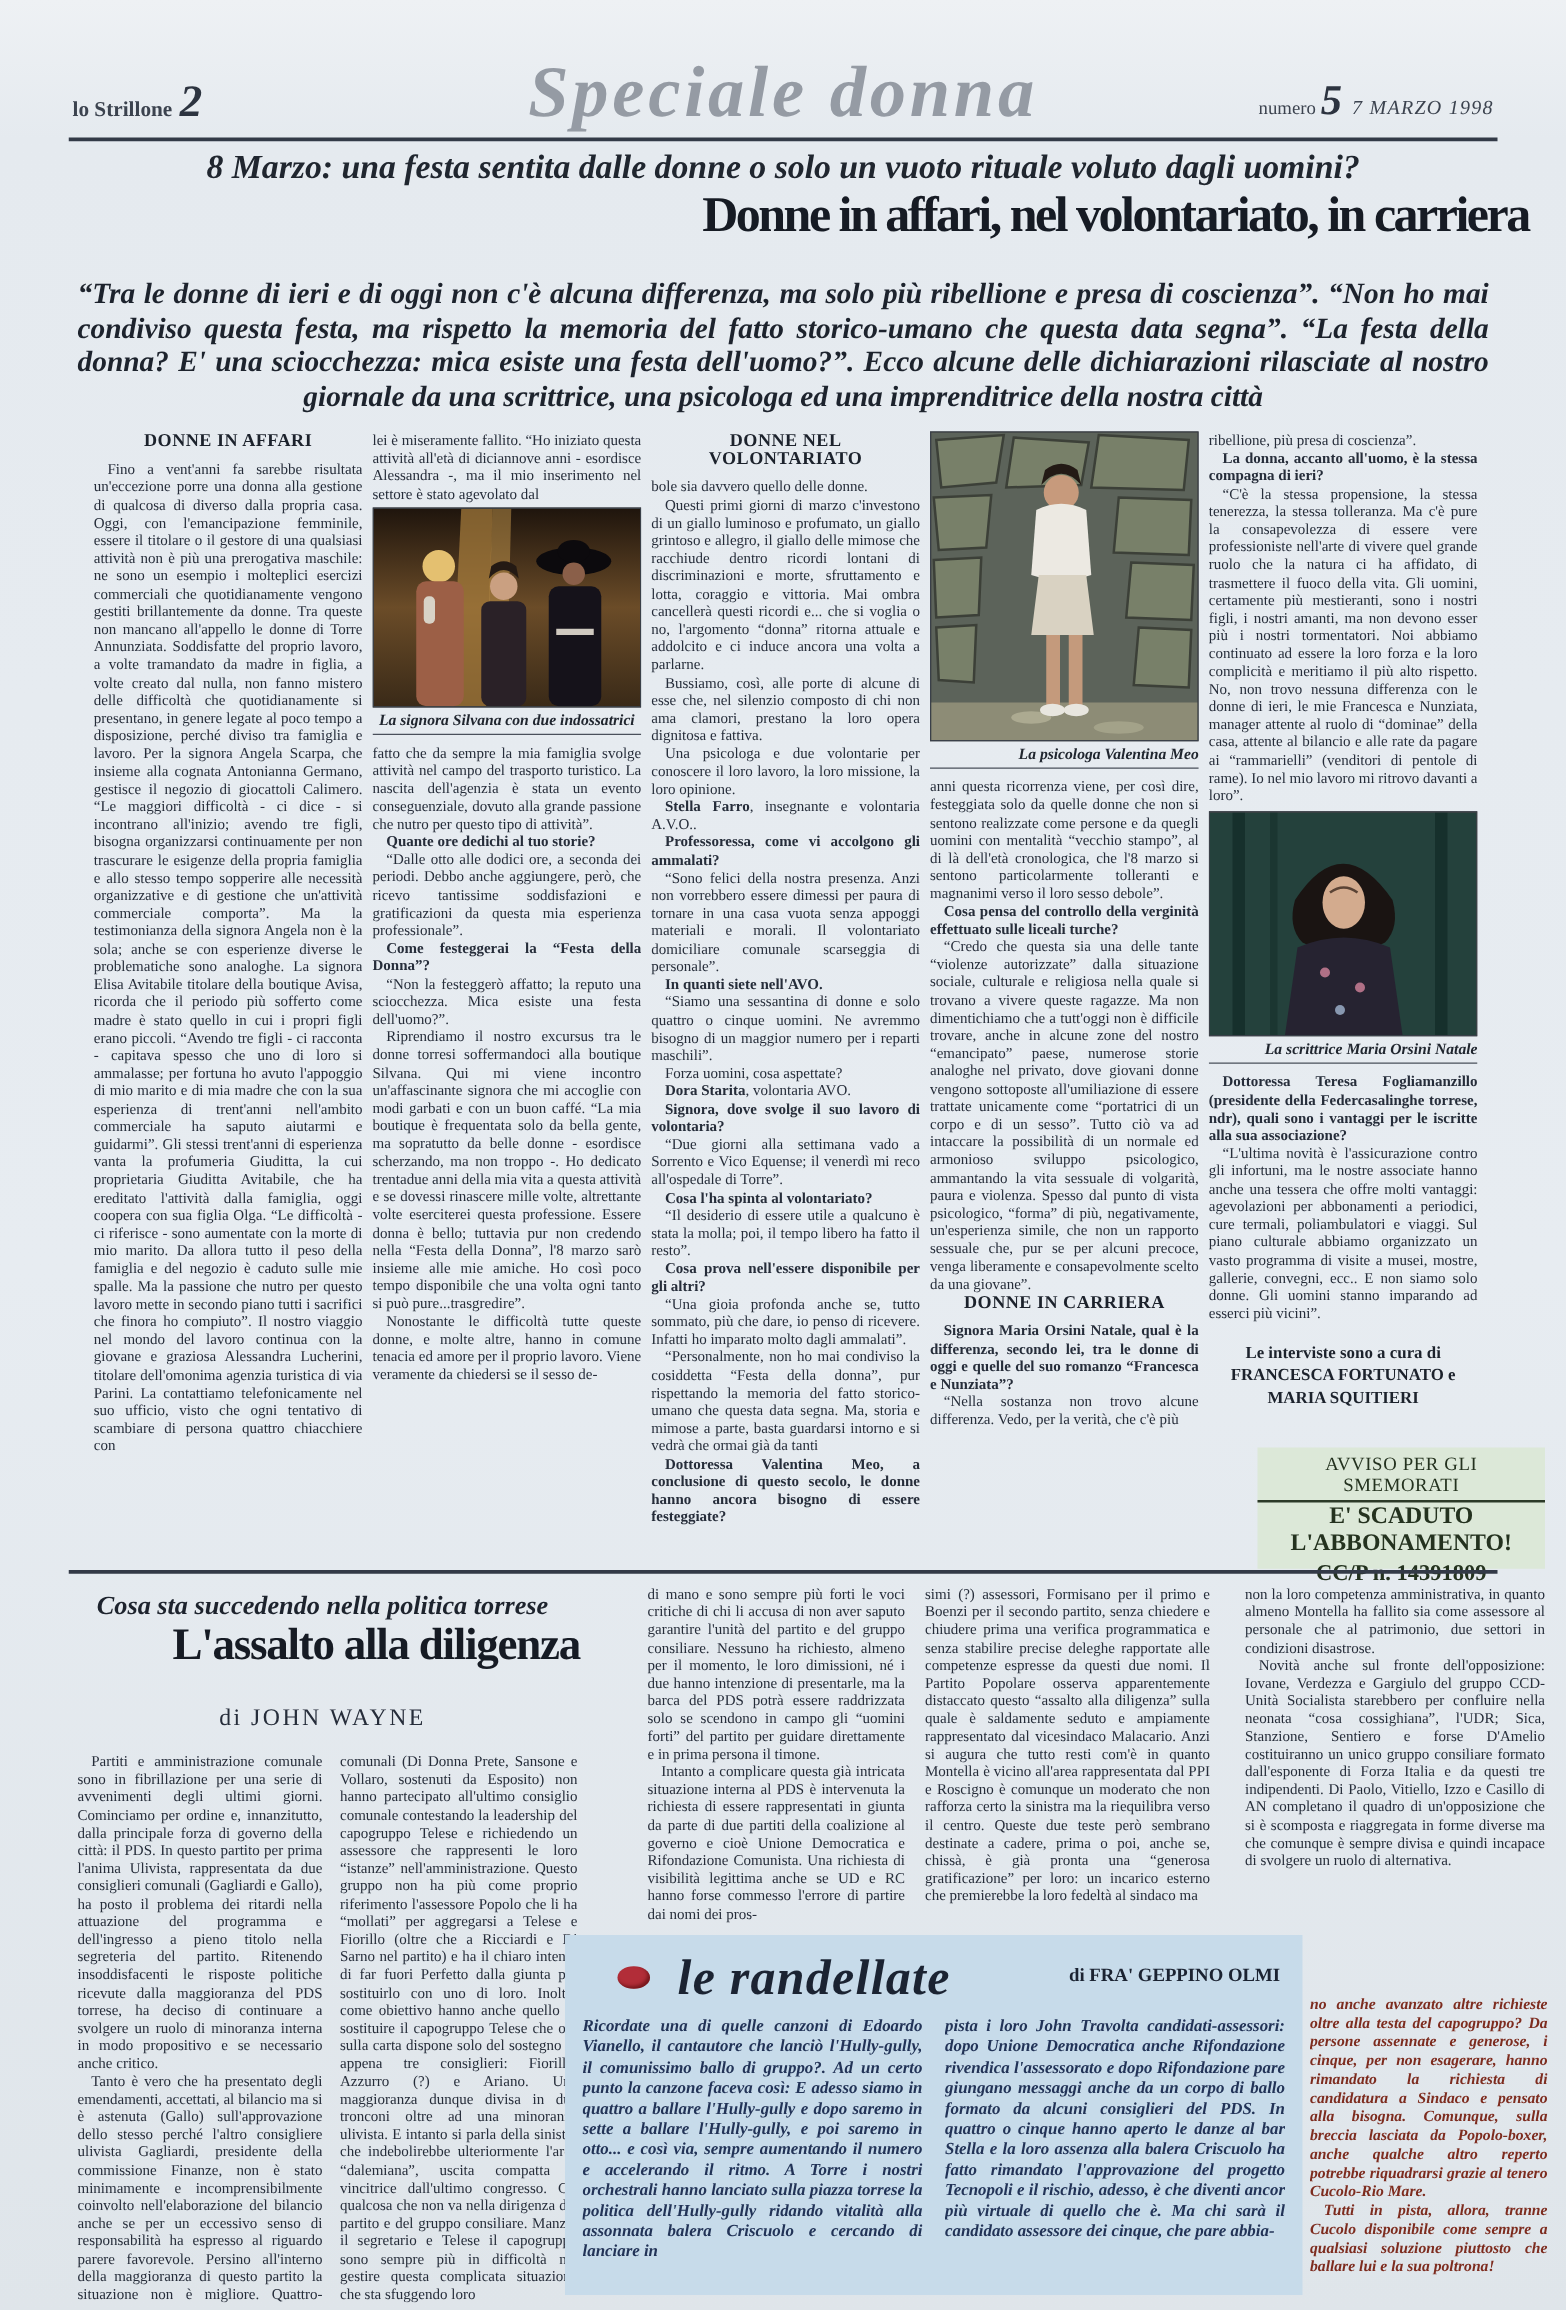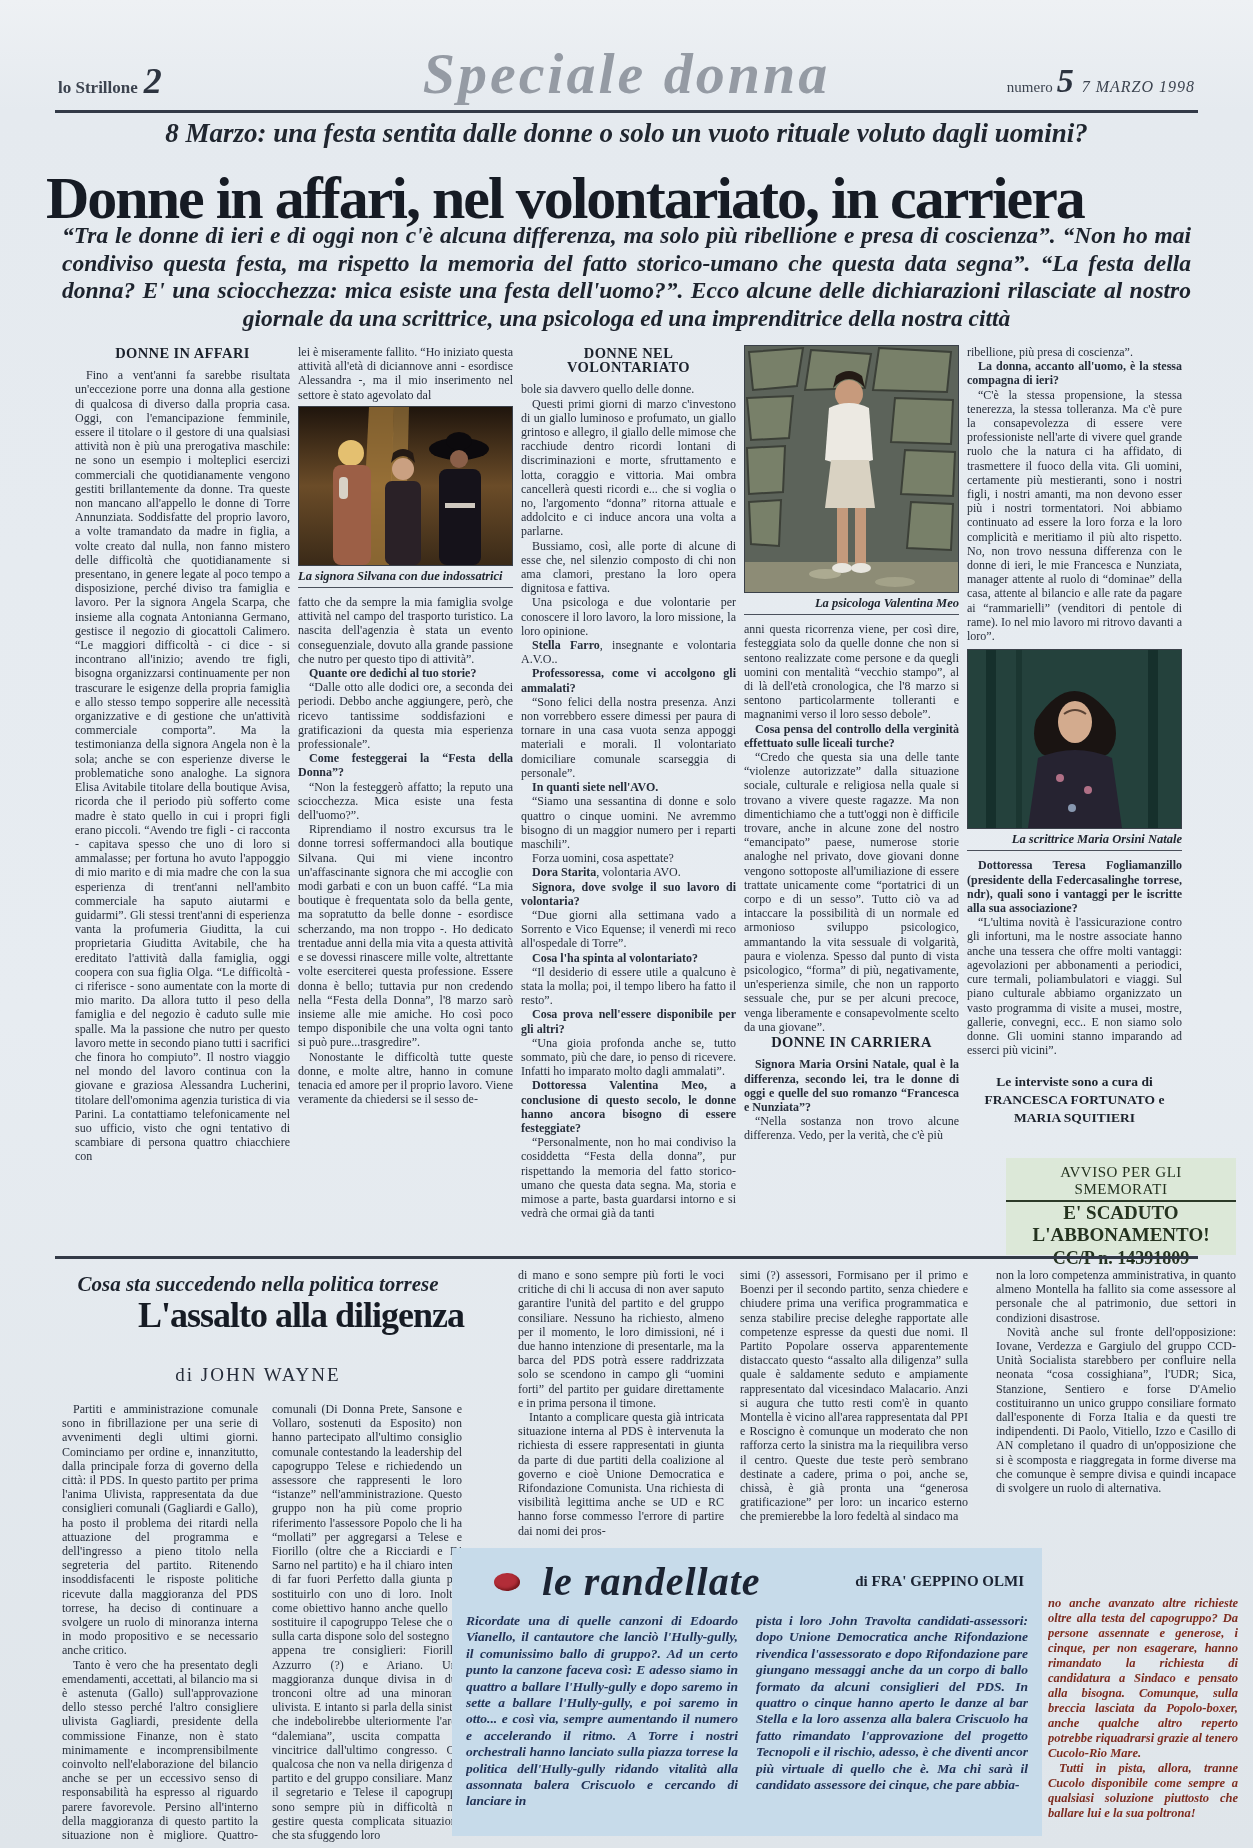--- a/index.html
+++ b/index.html
@@ -17,38 +17,38 @@
   .mast-pagenum{font-size:36px;font-style:italic;font-weight:bold;margin-left:6px;color:#2d3440;}
   .mast-center{position:absolute;left:0;right:0;text-align:center;top:-8px;
     font-size:58px;font-style:italic;font-weight:bold;color:var(--gray-title);letter-spacing:3px;}
   .mast-right{position:absolute;right:0;bottom:6px;font-size:15px;color:#3c434f;margin-left:33px;}
   .mast-issuenum{font-size:34px;font-style:italic;font-weight:bold;margin:0 8px 0 4px;color:#2d3440;}
   .mast-date{font-style:italic;font-size:16px;letter-spacing:1px;}
   .mast-rule{position:absolute;top:110px;left:55px;width:1143px;height:3px;background:var(--rule);}
   
   .kicker{position:absolute;top:118px;left:60px;width:1133px;text-align:center;
     font-size:27px;font-weight:bold;font-style:italic;color:#20262f;}
-  .headline{position:absolute;top:148px;left:30px;width:1193px;margin:16px;text-align:left;
-    font-size:60px;font-weight:bold;letter-spacing:-2px;color:var(--ink-dark);}
+  .headline{position:absolute;top:148px;left:30px;width:1193px;margin:0;text-align:right;
+    font-size:40px;font-weight:bold;letter-spacing:-2px;color:var(--ink-dark);}
   .deck{position:absolute;top:222px;left:62px;width:1129px;margin:0;
     font-size:23.5px;line-height:27.5px;font-weight:bold;font-style:italic;color:#1d232d;
     text-align:justify;text-align-last:center;}
   
   .tcol{position:absolute;top:345px;width:215px;height:905px;overflow:hidden;
     font-size:12px;line-height:14.2px;text-align:justify;}
   #tcol1{left:75px}#tcol2{left:298px}#tcol3{left:521px}#tcol4{left:744px}#tcol5{left:967px;height:806px;}
   .blk{margin:0;}
   .blk-p{text-indent:11px;}
   .blk-pc{text-indent:0;}
   .blk-q{font-weight:bold;text-indent:11px;}
   .blk-h{text-align:center;font-weight:bold;font-size:14.5px;letter-spacing:.4px;margin:1px 0 8px;color:#1c222c;}
   
   .photo{display:block;border:1px solid #3a4049;margin:4px 0 0;background:#444;}
   .photo svg{display:block;}
-  .photo-caption{font-size:12.5px;font-weight:bold;font-style:italic;
+  .photo-caption{font-size:12.5px;font-weight:bold;font-style:italic;text-align:center;
     padding:3px 0 4px;border-bottom:1px solid #4a505b;margin-bottom:7px;color:#20262f;}
   .cap-right{text-align:right;}
   .credit{white-space:pre-line;text-align:center;font-weight:bold;font-size:13.5px;line-height:18px;margin-top:16px;color:#1c222c;}
   
   .notice{position:absolute;left:1006px;top:1158px;width:230px;height:97px;background:var(--notice-bg);
     color:var(--notice-ink);text-align:center;padding-top:6px;box-sizing:border-box;}
   .notice-line1{font-size:15px;letter-spacing:.5px;border-bottom:2px solid #2c3a28;display:inline-block;padding:0 6px 2px;}
   .notice-line2,.notice-line3{font-size:19px;font-weight:bold;line-height:22px;}
   .notice-line4{font-size:18px;font-weight:bold;line-height:24px;}
   
@@ -160,22 +160,22 @@
       <p class="blk blk-q">In quanti siete nell'AVO.</p>
       <p class="blk blk-p">“Siamo una sessantina di donne e solo quattro o cinque uomini. Ne avremmo bisogno di un maggior numero per i reparti maschili”.</p>
       <p class="blk blk-p">Forza uomini, cosa aspettate?</p>
       <p class="blk blk-p"><b>Dora Starita</b>, volontaria AVO.</p>
       <p class="blk blk-q">Signora, dove svolge il suo lavoro di volontaria?</p>
       <p class="blk blk-p">“Due giorni alla settimana vado a Sorrento e Vico Equense; il venerdì mi reco all'ospedale di Torre”.</p>
       <p class="blk blk-q">Cosa l'ha spinta al volontariato?</p>
       <p class="blk blk-p">“Il desiderio di essere utile a qualcuno è stata la molla; poi, il tempo libero ha fatto il resto”.</p>
       <p class="blk blk-q">Cosa prova nell'essere disponibile per gli altri?</p>
       <p class="blk blk-p">“Una gioia profonda anche se, tutto sommato, più che dare, io penso di ricevere. Infatti ho imparato molto dagli ammalati”.</p>
+      <p class="blk blk-p">“Personalmente, non ho mai condiviso la cosiddetta “Festa della donna”, pur rispettando la memoria del fatto storico-umano che questa data segna. Ma, storia e mimose a parte, basta guardarsi intorno e si vedrà che ormai già da tanti</p>
       <p class="blk blk-q">Dottoressa Valentina Meo, a conclusione di questo secolo, le donne hanno ancora bisogno di essere festeggiate?</p>
-      <p class="blk blk-p">“Personalmente, non ho mai condiviso la cosiddetta “Festa della donna”, pur rispettando la memoria del fatto storico-umano che questa data segna. Ma, storia e mimose a parte, basta guardarsi intorno e si vedrà che ormai già da tanti</p>
     </div>
 
   <div class="tcol" id="tcol4">
     <figure class="photo" style="margin:0 0 0;">
       <svg width="213" height="246" viewBox="0 0 213 246">
         <rect width="213" height="246" fill="#5c635a"></rect>
         <g fill="#788069" stroke="#3c4038" stroke-width="2">
           <polygon points="4,6 58,2 52,40 8,44"></polygon>
             <polygon points="66,4 126,8 120,42 60,44"></polygon>
           <polygon points="134,2 206,6 202,46 128,44"></polygon>

